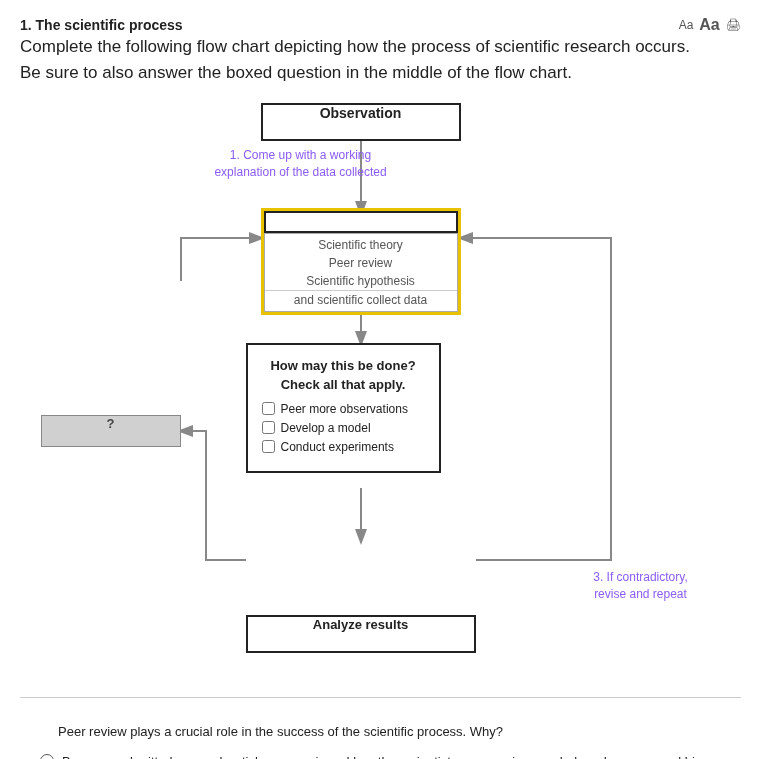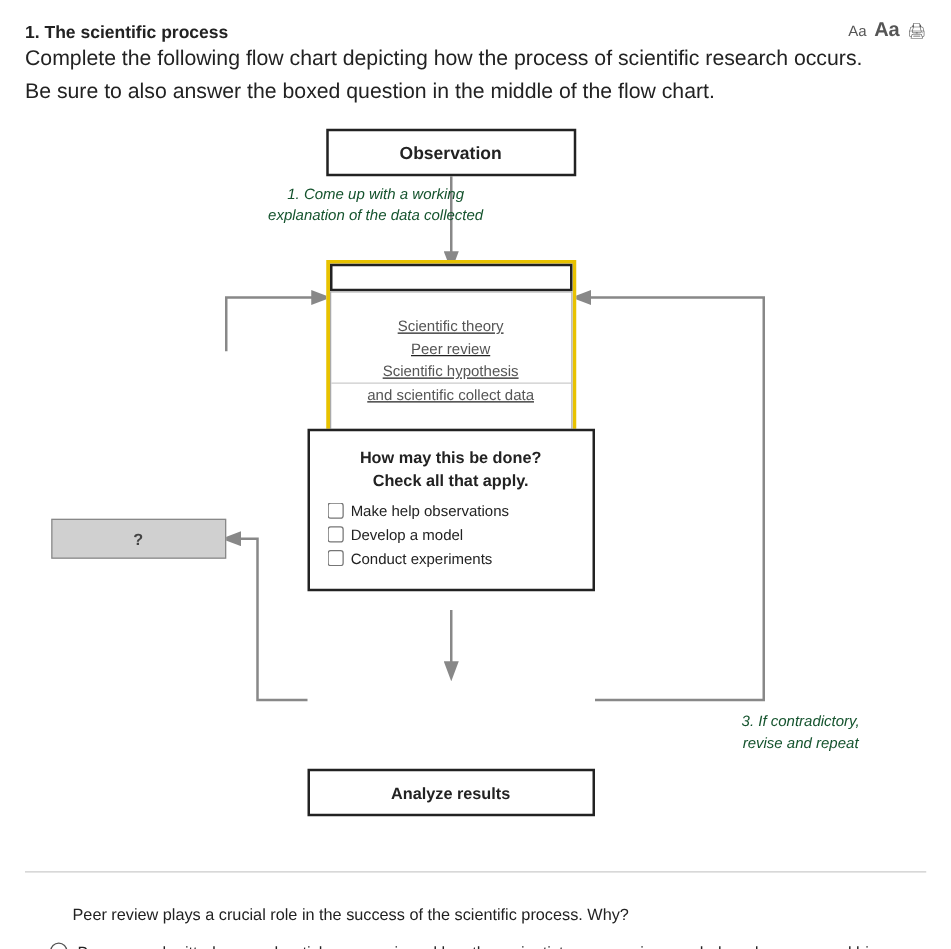--- a/index.html
+++ b/index.html
@@ -42,21 +42,20 @@
       width: 720px;
       margin: 0 auto;
       height: 580px;
     }
     .fc-box {
       position: absolute;
       border: 2px solid #222;
       background: #fff;
       text-align: center;
       display: flex;
-      align-items: center;
       justify-content: center;
     }
     
     .box-observation {
       top: 0; left: 240px;
       width: 200px; height: 38px;
       font-weight: bold;
       font-size: 14px;
     }
     
@@ -74,32 +73,31 @@
       font-size: 12px;
       text-align: center;
       background: #fff;
     }
     .dropdown-options {
       width: 100%;
       background: #fff;
       border: 1px solid #aaa;
       font-size: 12px;
       text-align: center;
-      padding: 18px 0;
-      text-decoration: underline;
+      padding: 2px 0;
     }
     .dropdown-option {
       padding: 2px 4px;
       font-size: 12px;
       color: #555;
     }
     
     .box-howdone {
       top: 240px; left: 225px;
-      width: 230px;
+      width: 195px;
       min-height: 130px;
       flex-direction: column;
       align-items: flex-start;
       padding: 10px 14px;
       border: 2.5px solid #222;
     }
     .box-howdone-title {
       font-weight: bold;
       font-size: 13px;
       text-align: center;
@@ -128,24 +126,23 @@
       background: #d0d0d0;
       border: 1.5px solid #888;
       font-size: 13px;
       font-weight: bold;
       color: #444;
     }
     
     .arrow-label {
       position: absolute;
       font-size: 12px;
-      color: #14532d;
+      color: #8b5cf6;
       text-align: center;
       line-height: 1.4;
-      font-style: italic;
     }
     
     .arrows-svg {
       position: absolute;
       top: 0; left: 0;
       width: 100%;
       height: 100%;
       pointer-events: none;
     }
     
@@ -242,21 +239,21 @@
   <div class="fc-box box-question">
     <span>?</span>
   </div>
 
   <div class="fc-box box-howdone">
     <div class="box-howdone-title">
       How may this be done?<br>Check all that apply.
     </div>
     <label class="checkbox-row">
       <input type="checkbox" style="width: 13px; height: 13px;">
-      <span>Make help observations</span>
+      <span>Peer more observations</span>
     </label>
     <label class="checkbox-row">
       <input type="checkbox" style="width: 13px; height: 13px;">
       <span>Develop a model</span>
     </label>
     <label class="checkbox-row">
       <input type="checkbox" style="width: 13px; height: 13px;">
       <span>Conduct experiments</span>
     </label>
   </div>

